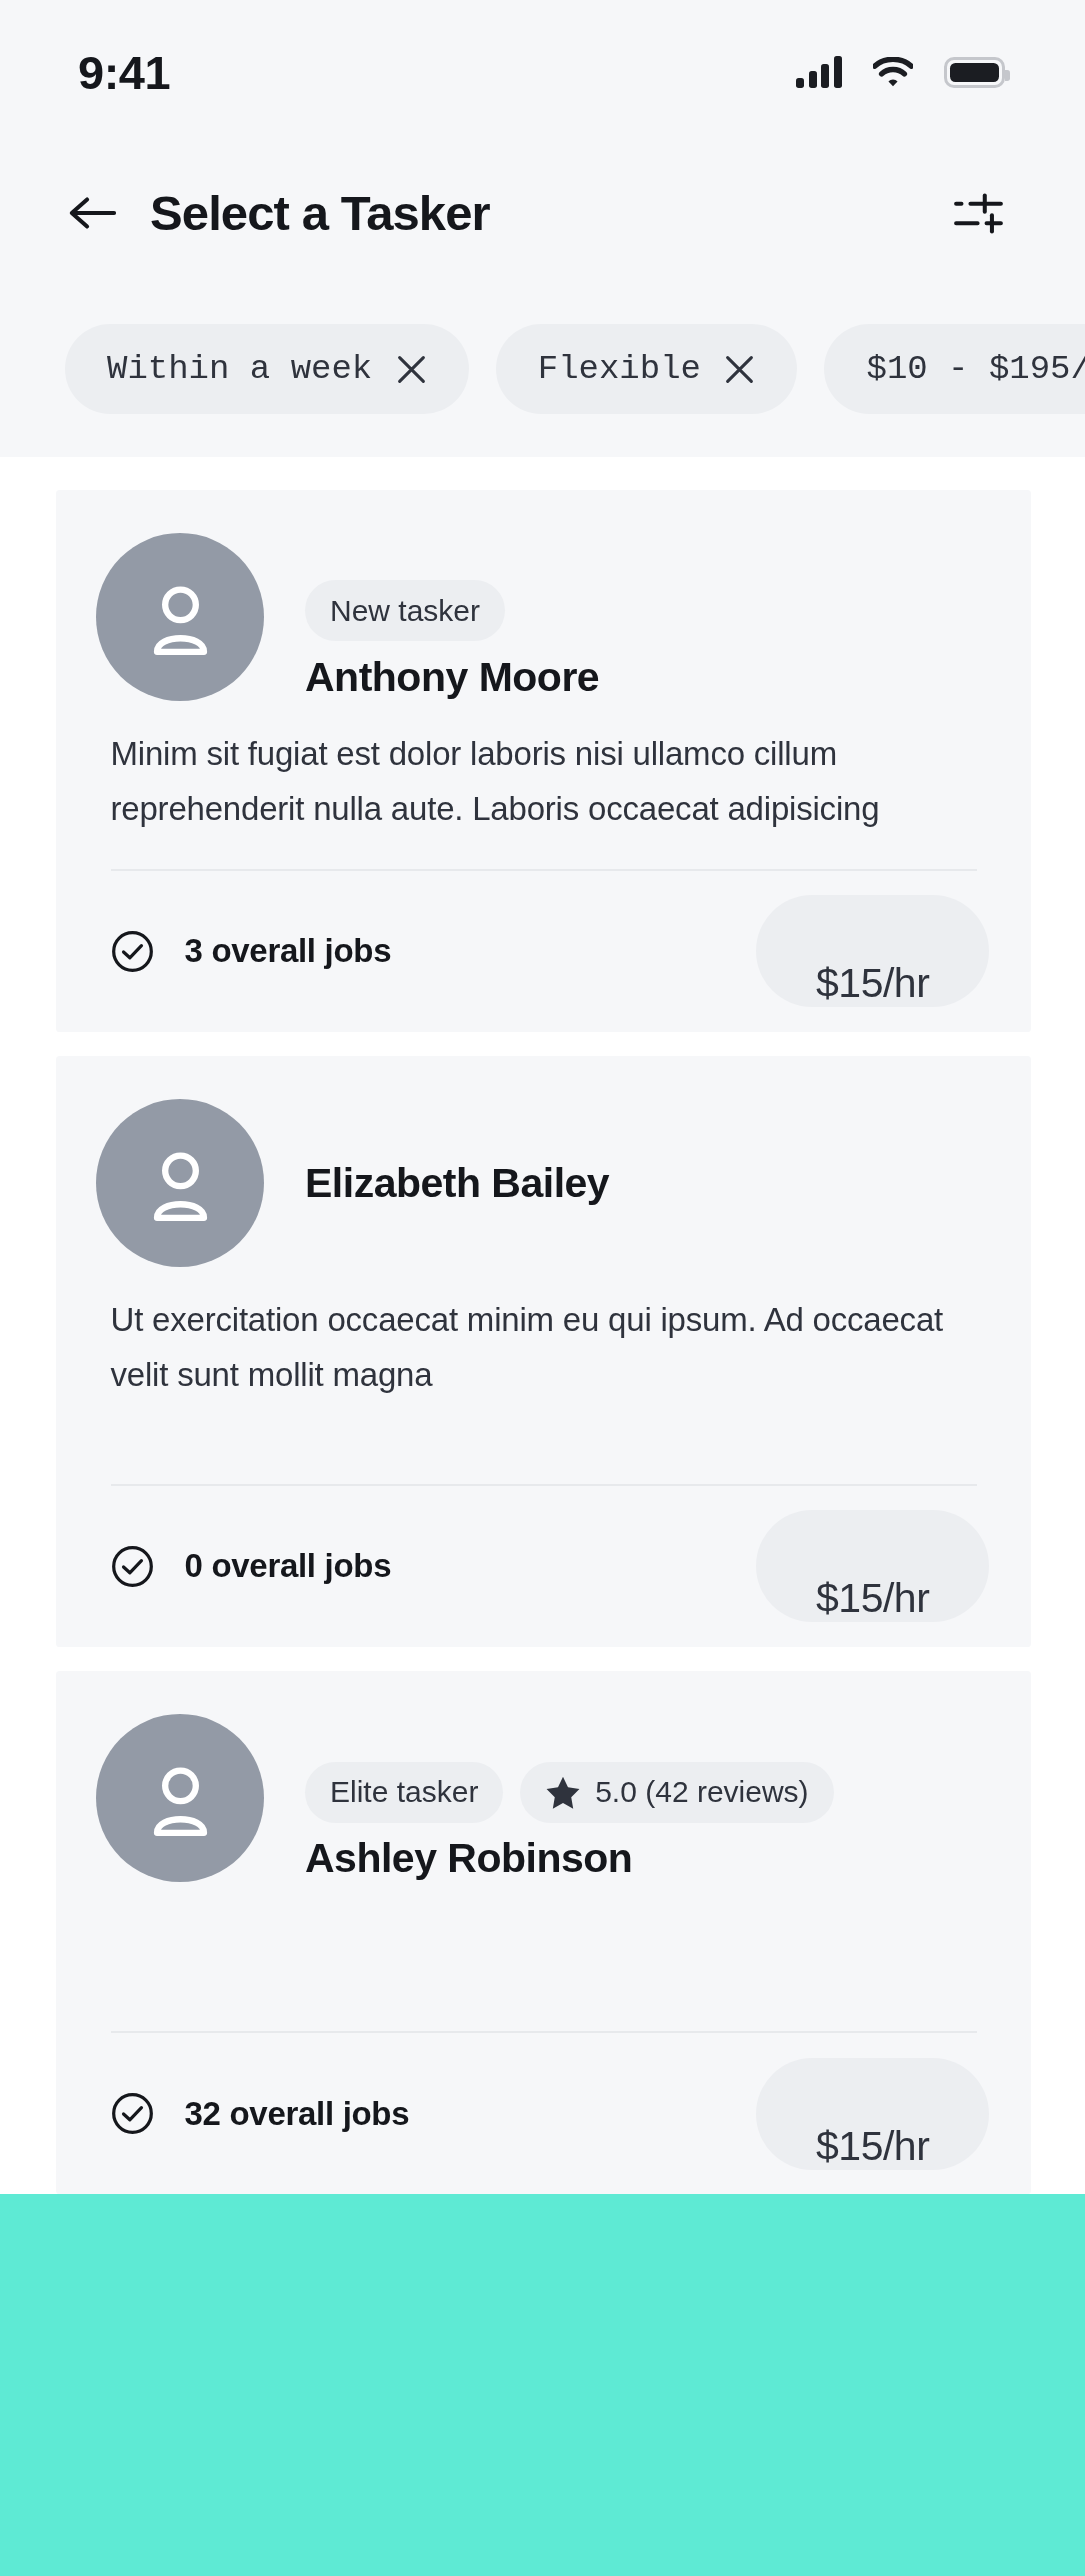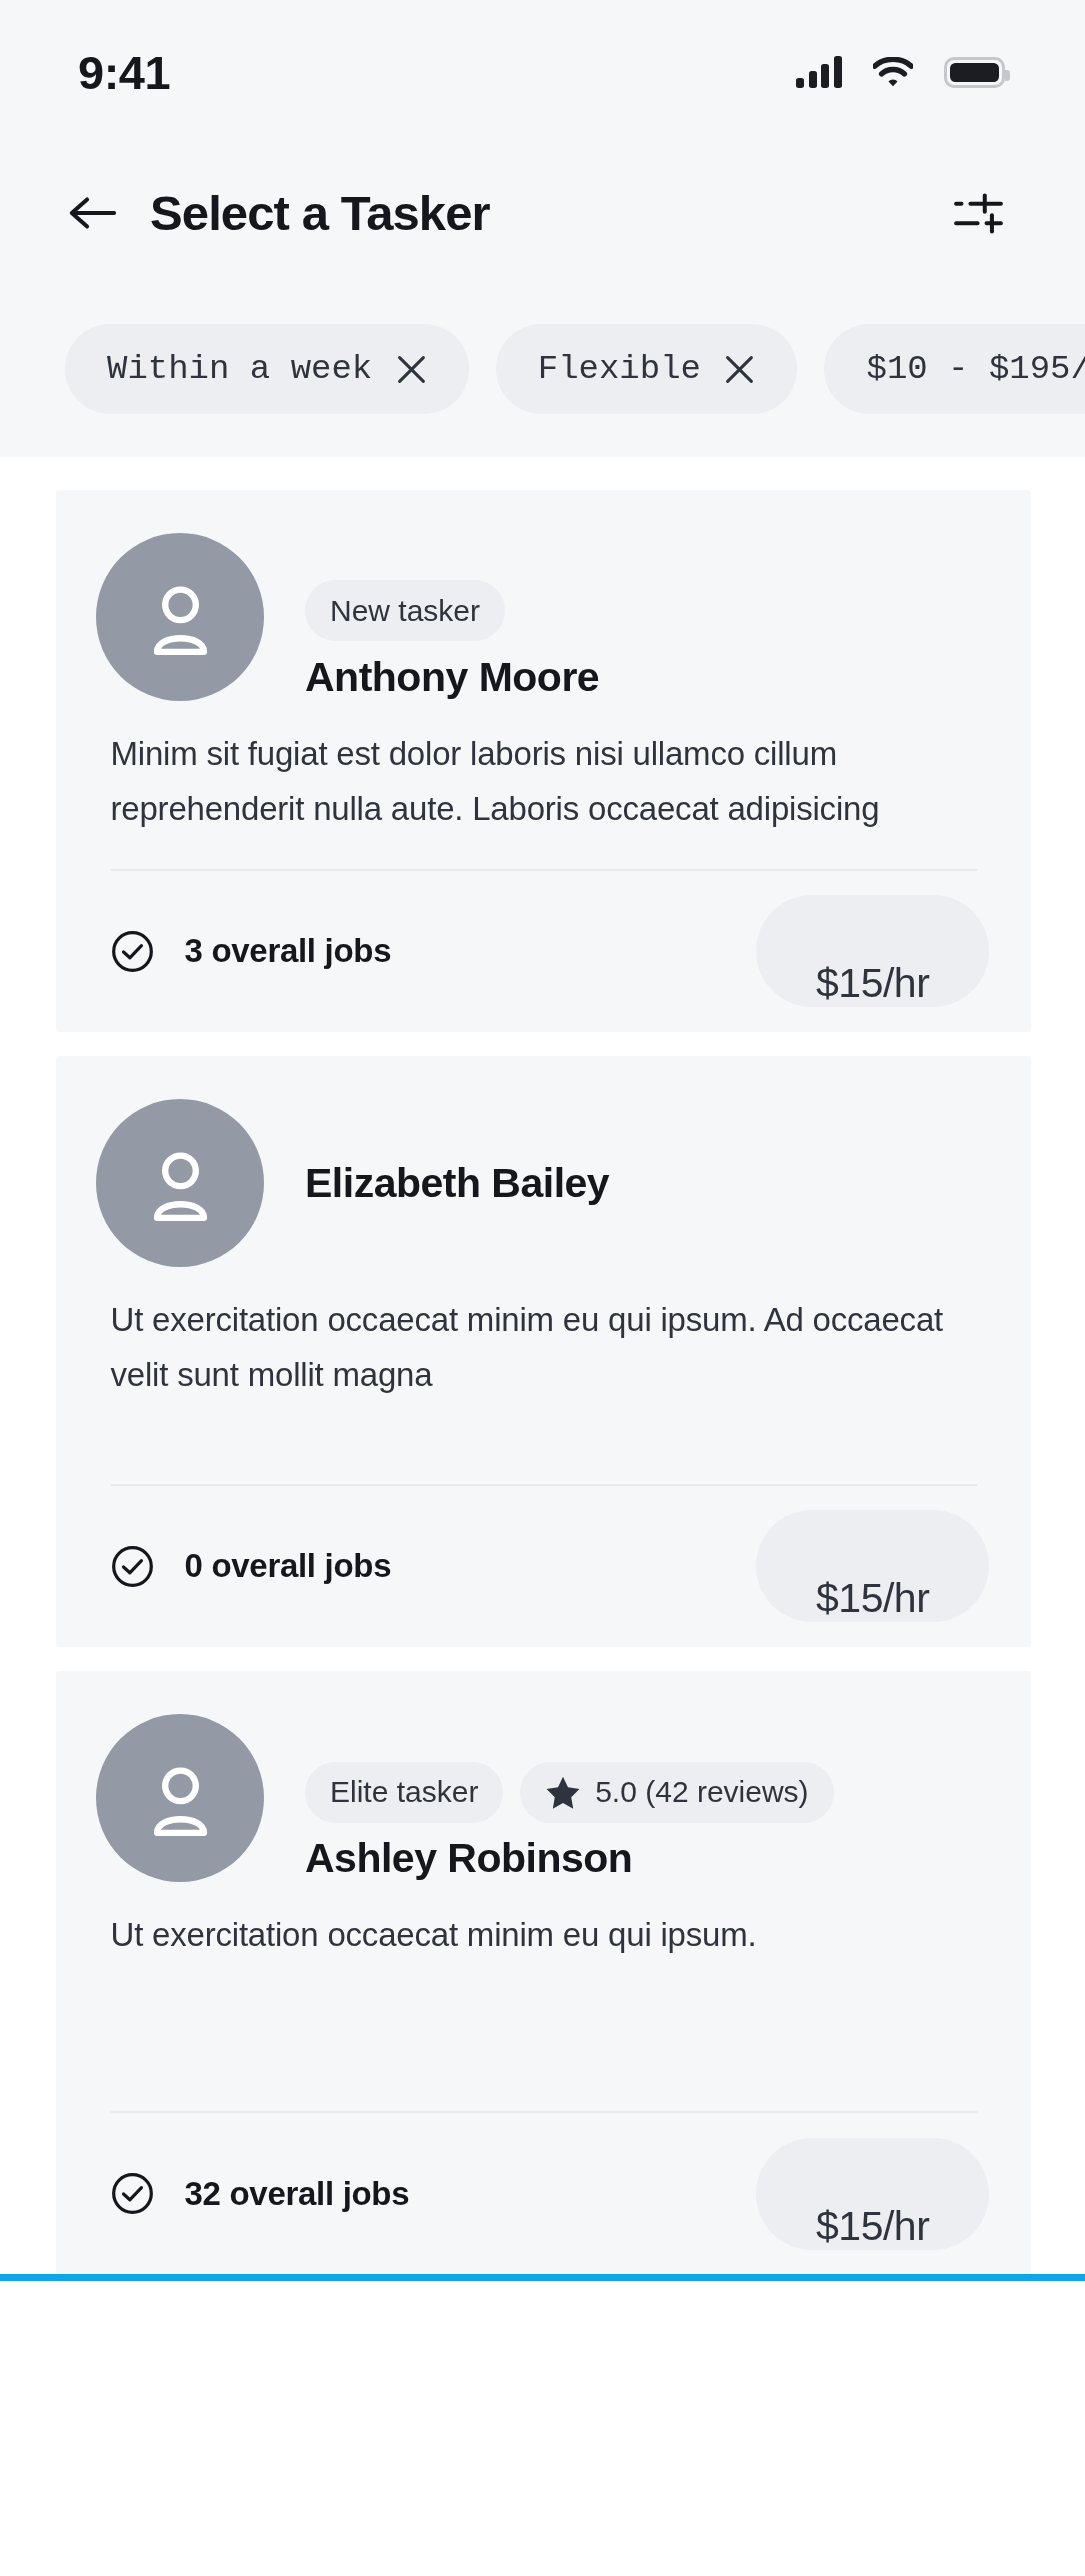--- a/index.html
+++ b/index.html
@@ -6,22 +6,22 @@
   html, body {
     width:1085px;
     height:2576px;
     background:#ffffff;
     font-family:"Liberation Sans", sans-serif;
     -webkit-font-smoothing:antialiased;
   }
   .phone {
     position:relative;
     width:1085px;
-    height:2281px;
-    background:#0ea5e9;
+    height:2576px;
+    background:#5eead4;
     overflow:hidden;
   }
 
   
   .statusbar {
     height:145px;
     background:#f6f7f9;
     display:flex;
     align-items:center;
     justify-content:space-between;
@@ -313,21 +313,20 @@
               <svg width="36" height="34" viewBox="0 0 40 38">
                 <path d="M20 2 L25.6 13.8 L38.4 15.6 L29.2 24.8 L31.4 37.6 L20 31.4 L8.6 37.6 L10.8 24.8 L1.6 15.6 L14.4 13.8 Z" fill="#2f333d"></path>
               </svg>
               <span class="badge-text">5.0 (42 reviews)</span>
             </div>
           </div>
           <div class="tasker-name">Ashley Robinson</div>
         </div>
       </div>
       <div class="card-body">
-        <div class="desc">Ut exercitation occaecat minim eu qui ipsum.</div>
         <div class="gap-b"></div>
       </div>
       <div class="divider"></div>
       <div class="card-foot">
         <div class="jobs">
           <svg width="43" height="43" viewBox="0 0 48 48">
             <circle cx="24" cy="24" r="21" stroke="#15171c" stroke-width="3.6" fill="none"></circle>
             <path d="M14 24.5 L21 31 L34 17.5" stroke="#15171c" stroke-width="3.6" fill="none" stroke-linecap="round" stroke-linejoin="round"></path>
           </svg>
           <span class="jobs-text">32 overall jobs</span>

